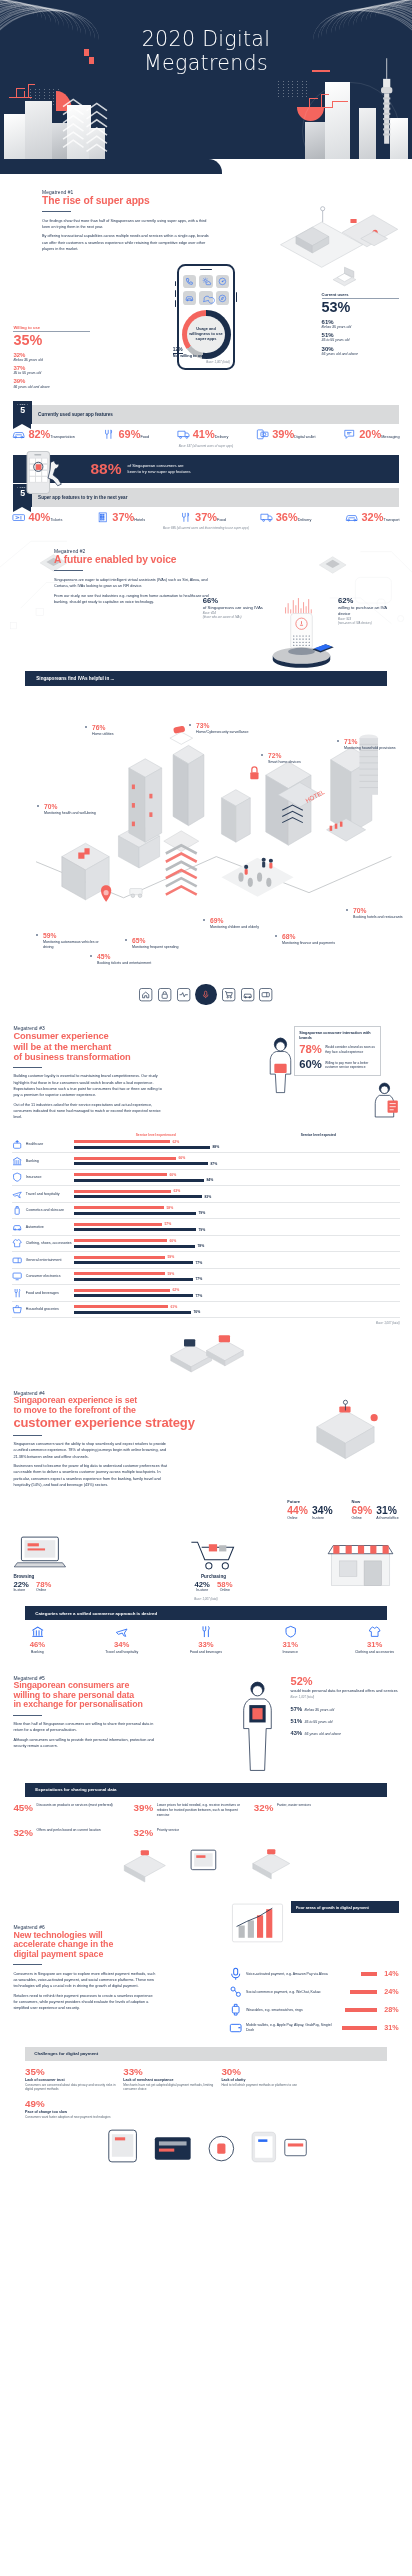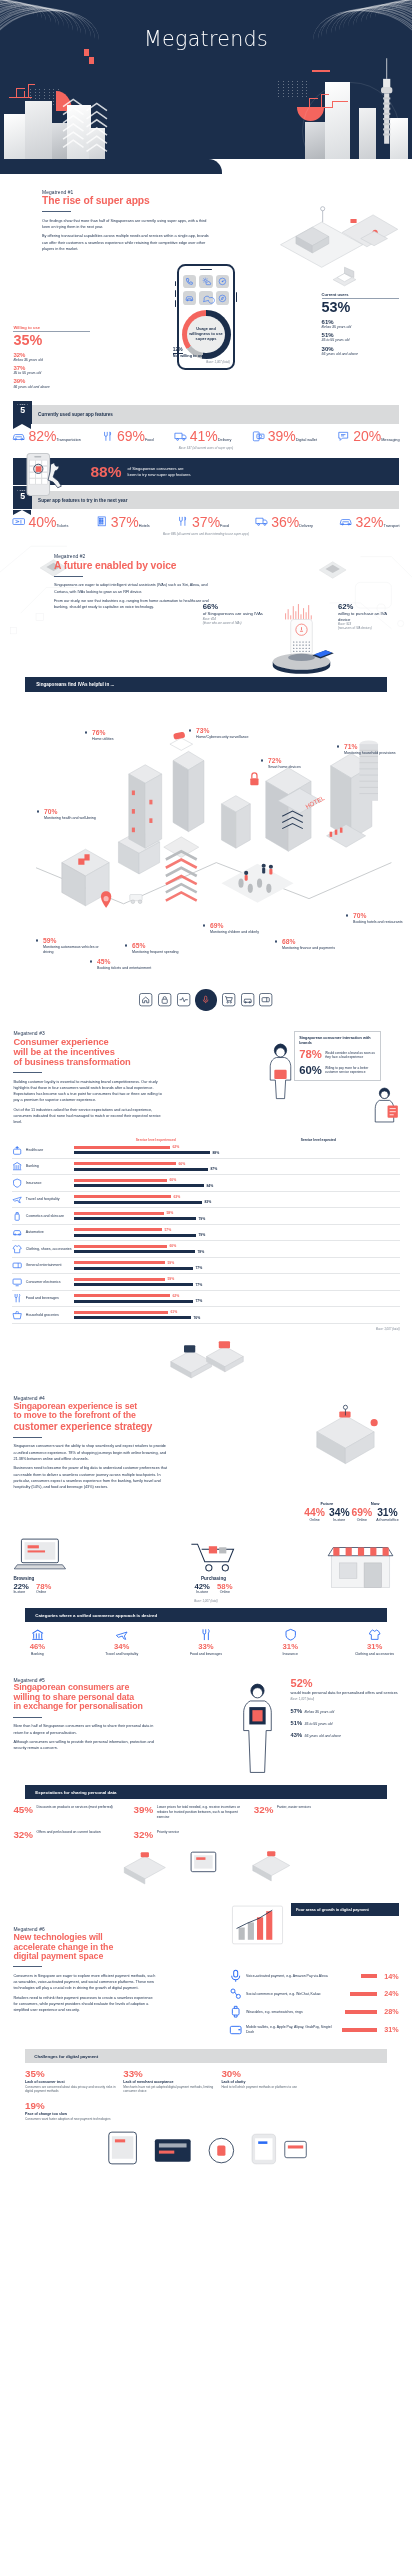--- a/index.html
+++ b/index.html
@@ -99,21 +99,21 @@
   .ribbon-bar{
     flex:1;background:var(--grey-bar);display:flex;align-items:center;
     padding:0 6.2px;font-size:4.6px;font-weight:bold;color:var(--navy);
     min-height:14.4px;margin-top:4.1px;
   }
 
   
   .feat-row{display:flex;justify-content:space-between;padding:5.2px 12.4px 0;}
   .feat{display:flex;align-items:center;gap:2.6px;}
   .feat .ic{width:13.4px;height:11.3px;flex:0 0 13.4px;}
-  .feat .txt .pc{font-size:14px;font-weight:normal;color:var(--coral);line-height:1;}
+  .feat .txt .pc{font-size:11px;font-weight:bold;color:var(--coral);line-height:1;}
   .feat .txt .lb{font-size:3.8px;color:var(--navy);margin-top:0.5px;}
 
   svg{display:block;overflow:visible;}
 
   
   .stat-col{width:77px;}
   .stat-head{font-size:4.1px;font-weight:bold;margin-bottom:1.5px;}
   .stat-head.coral{color:var(--coral);}
   .stat-head.navy{color:var(--navy);}
   .stat-line{height:0.5px;background:#94a0b0;margin-bottom:1.5px;}
@@ -377,20 +377,21 @@
         <i></i>
       </div>
 
     <div class="coral-sq" style="left:84px;top:49px;width:4.6px;height:6.7px;"></div>
     <div class="coral-sq" style="left:89px;top:57px;width:5.2px;height:7.2px;"></div>
     <div class="coral-quarter" style="left:56px;top:91px;width:15.5px;height:19.6px;"></div>
     <div class="coral-half" style="right:88px;top:107px;width:27px;height:14.4px;"></div>
     <div class="coral-bar" style="right:82px;top:70px;width:18.5px;"></div>
 
     <div class="hero-title">
+      <div>2020 Digital</div>
       <div>Megatrends</div>
     </div>
 
     <div class="city" style="left:0;bottom:11.3px;width:118px;height:82px;">
       <div class="bld e" style="left:4.1px;bottom:0;width:20.6px;height:49px;"></div>
       <div class="bld" style="left:25px;bottom:0;width:27px;height:62px;"></div>
       <div class="bld d" style="left:52px;bottom:0;width:17.5px;height:40px;"></div>
       <div class="bld e" style="left:67px;bottom:0;width:24px;height:58px;"></div>
       <div class="bld" style="left:89px;bottom:0;width:15.5px;height:35px;"></div>
       <svg style="position:absolute;left:61px;bottom:0;width:47px;height:68px;" viewBox="0 0 92 132">
@@ -1071,21 +1072,21 @@
           </svg>
         </span>
     </div>
   </div>
 
   <div class="sec" style="padding-top:20.6px;">
     <div class="flexrow" style="padding:0 13.4px;gap:8.2px;align-items:flex-start;">
       <div style="flex:1;">
         <div class="eyebrow">Megatrend #3</div>
         <h2 class="mt-title" style="font-size:9.3px;">Consumer experience</h2>
-        <h2 class="mt-title" style="font-size:9.3px;">will be at the incentives</h2>
+        <h2 class="mt-title" style="font-size:9.3px;">will be at the merchant</h2>
         <h2 class="mt-title" style="font-size:9.3px;">of business transformation</h2>
         <div class="rule"></div>
         <p class="body-copy" style="max-width:149px;">Building customer loyalty is essential to maintaining brand competitiveness. Our study highlights that those in four consumers would switch brands after a bad experience. Expectations has become such a true point for consumers that two or three are willing to pay a premium for superior customer experience.</p>
         <p class="body-copy" style="max-width:149px;">Out of the 11 industries asked for their service expectations and actual experience, consumers indicated that none had managed to match or exceed their expected service level.</p>
       </div>
 
       <div style="width:134px;position:relative;">
         <div class="panel" style="margin:0 0 0 29px;">
           <h4>Singaporean consumer interaction with brands</h4>
           <div style="display:flex;gap:3.1px;align-items:center;">
@@ -1354,21 +1355,21 @@
         </g>
     </svg>
   </div>
 
   <div class="sec" style="padding-top:17.5px;">
     <div class="flexrow" style="padding:0 13.4px;gap:7.2px;align-items:flex-start;">
       <div style="flex:1;">
         <div class="eyebrow">Megatrend #4</div>
         <h2 class="mt-title" style="font-size:8.8px;">Singaporean experience is set</h2>
         <h2 class="mt-title" style="font-size:8.8px;">to move to the forefront of the</h2>
-        <h2 class="mt-title" style="font-size:10px;">customer experience strategy</h2>
+        <h2 class="mt-title" style="font-size:13px;">customer experience strategy</h2>
         <div class="rule"></div>
         <p class="body-copy" style="max-width:155px;">Singaporean consumers want the ability to shop seamlessly and expect retailers to provide a unified commerce experience. 78% of shopping journeys begin with online browsing, and 21.38% between online and offline channels.</p>
         <p class="body-copy" style="max-width:155px;">Businesses need to become the power of big data to understand customer preferences that can enable them to deliver a seamless customer journey across multiple touchpoints. In particular, consumers expect a seamless experience from the banking, family travel and hospitality (54%), and food and beverage (43%) sectors.</p>
       </div>
       <svg style="width:103px;height:82px;" viewBox="0 0 200 160">
         <g fill="#e9eaec" stroke="#c9ccd0">
           <path d="M40 70 L96 38 L152 70 L96 102 Z"></path>
             <path d="M40 70 L40 100 L96 132 L96 102 Z" fill="#d0d3d6"></path>
             <path d="M96 102 L152 70 L152 100 L96 132 Z" fill="#dcdee1"></path>
         </g>
@@ -1377,21 +1378,21 @@
             <circle cx="152" cy="52" r="7"></circle>
           </g>
         <g stroke="#1b2e4b" stroke-width="1.4" fill="none">
             <path d="M96 26 v12"></path>
             <circle cx="96" cy="22" r="4"></circle>
           </g>
       </svg>
     </div>
 
     <div style="position:relative;padding:7.2px 13.4px 0;">
-      <div class="flexrow" style="justify-content:flex-end;gap:2px;text-align:center;">
+      <div class="flexrow" style="justify-content:flex-end;gap:19px;">
         <div>
           <div style="font-size:4.1px;font-weight:bold;color:var(--navy);">Future</div>
           <div class="flexrow" style="gap:4.1px;margin-top:2.1px;">
             <div>
                 <div class="bigpct coral">44%</div>
                 <div class="smlbl">Online</div>
               </div>
             <div>
                 <div class="bigpct navy">34%</div>
                 <div class="smlbl">In-store</div>
@@ -1699,21 +1700,21 @@
           <div class="v">33%</div>
           <div class="t">Lack of merchant acceptance</div>
           <div class="d">Merchants have not yet adopted digital payment methods, limiting consumer choice</div>
         </div>
         <div class="chalcell">
           <div class="v">30%</div>
           <div class="t">Lack of clarity</div>
           <div class="d">Hard to tell which payment methods or platforms to use</div>
         </div>
         <div class="chalcell">
-          <div class="v">19%</div>
+          <div class="v">49%</div>
           <div class="t">Pace of change too slow</div>
           <div class="d">Consumers want faster adoption of new payment technologies</div>
         </div>
       </div>
 
     <svg style="display:block;margin:4.1px auto 0;width:216px;height:44px;" viewBox="0 0 420 86">
       <g>
           <rect x="20" y="12" width="54" height="62" rx="6" fill="#fff" stroke="#1b2e4b" stroke-width="1.6"></rect>
           <rect x="26" y="20" width="42" height="44" fill="#e9eaec"></rect>
           <rect x="32" y="26" width="20" height="6" fill="#f4655e"></rect>

